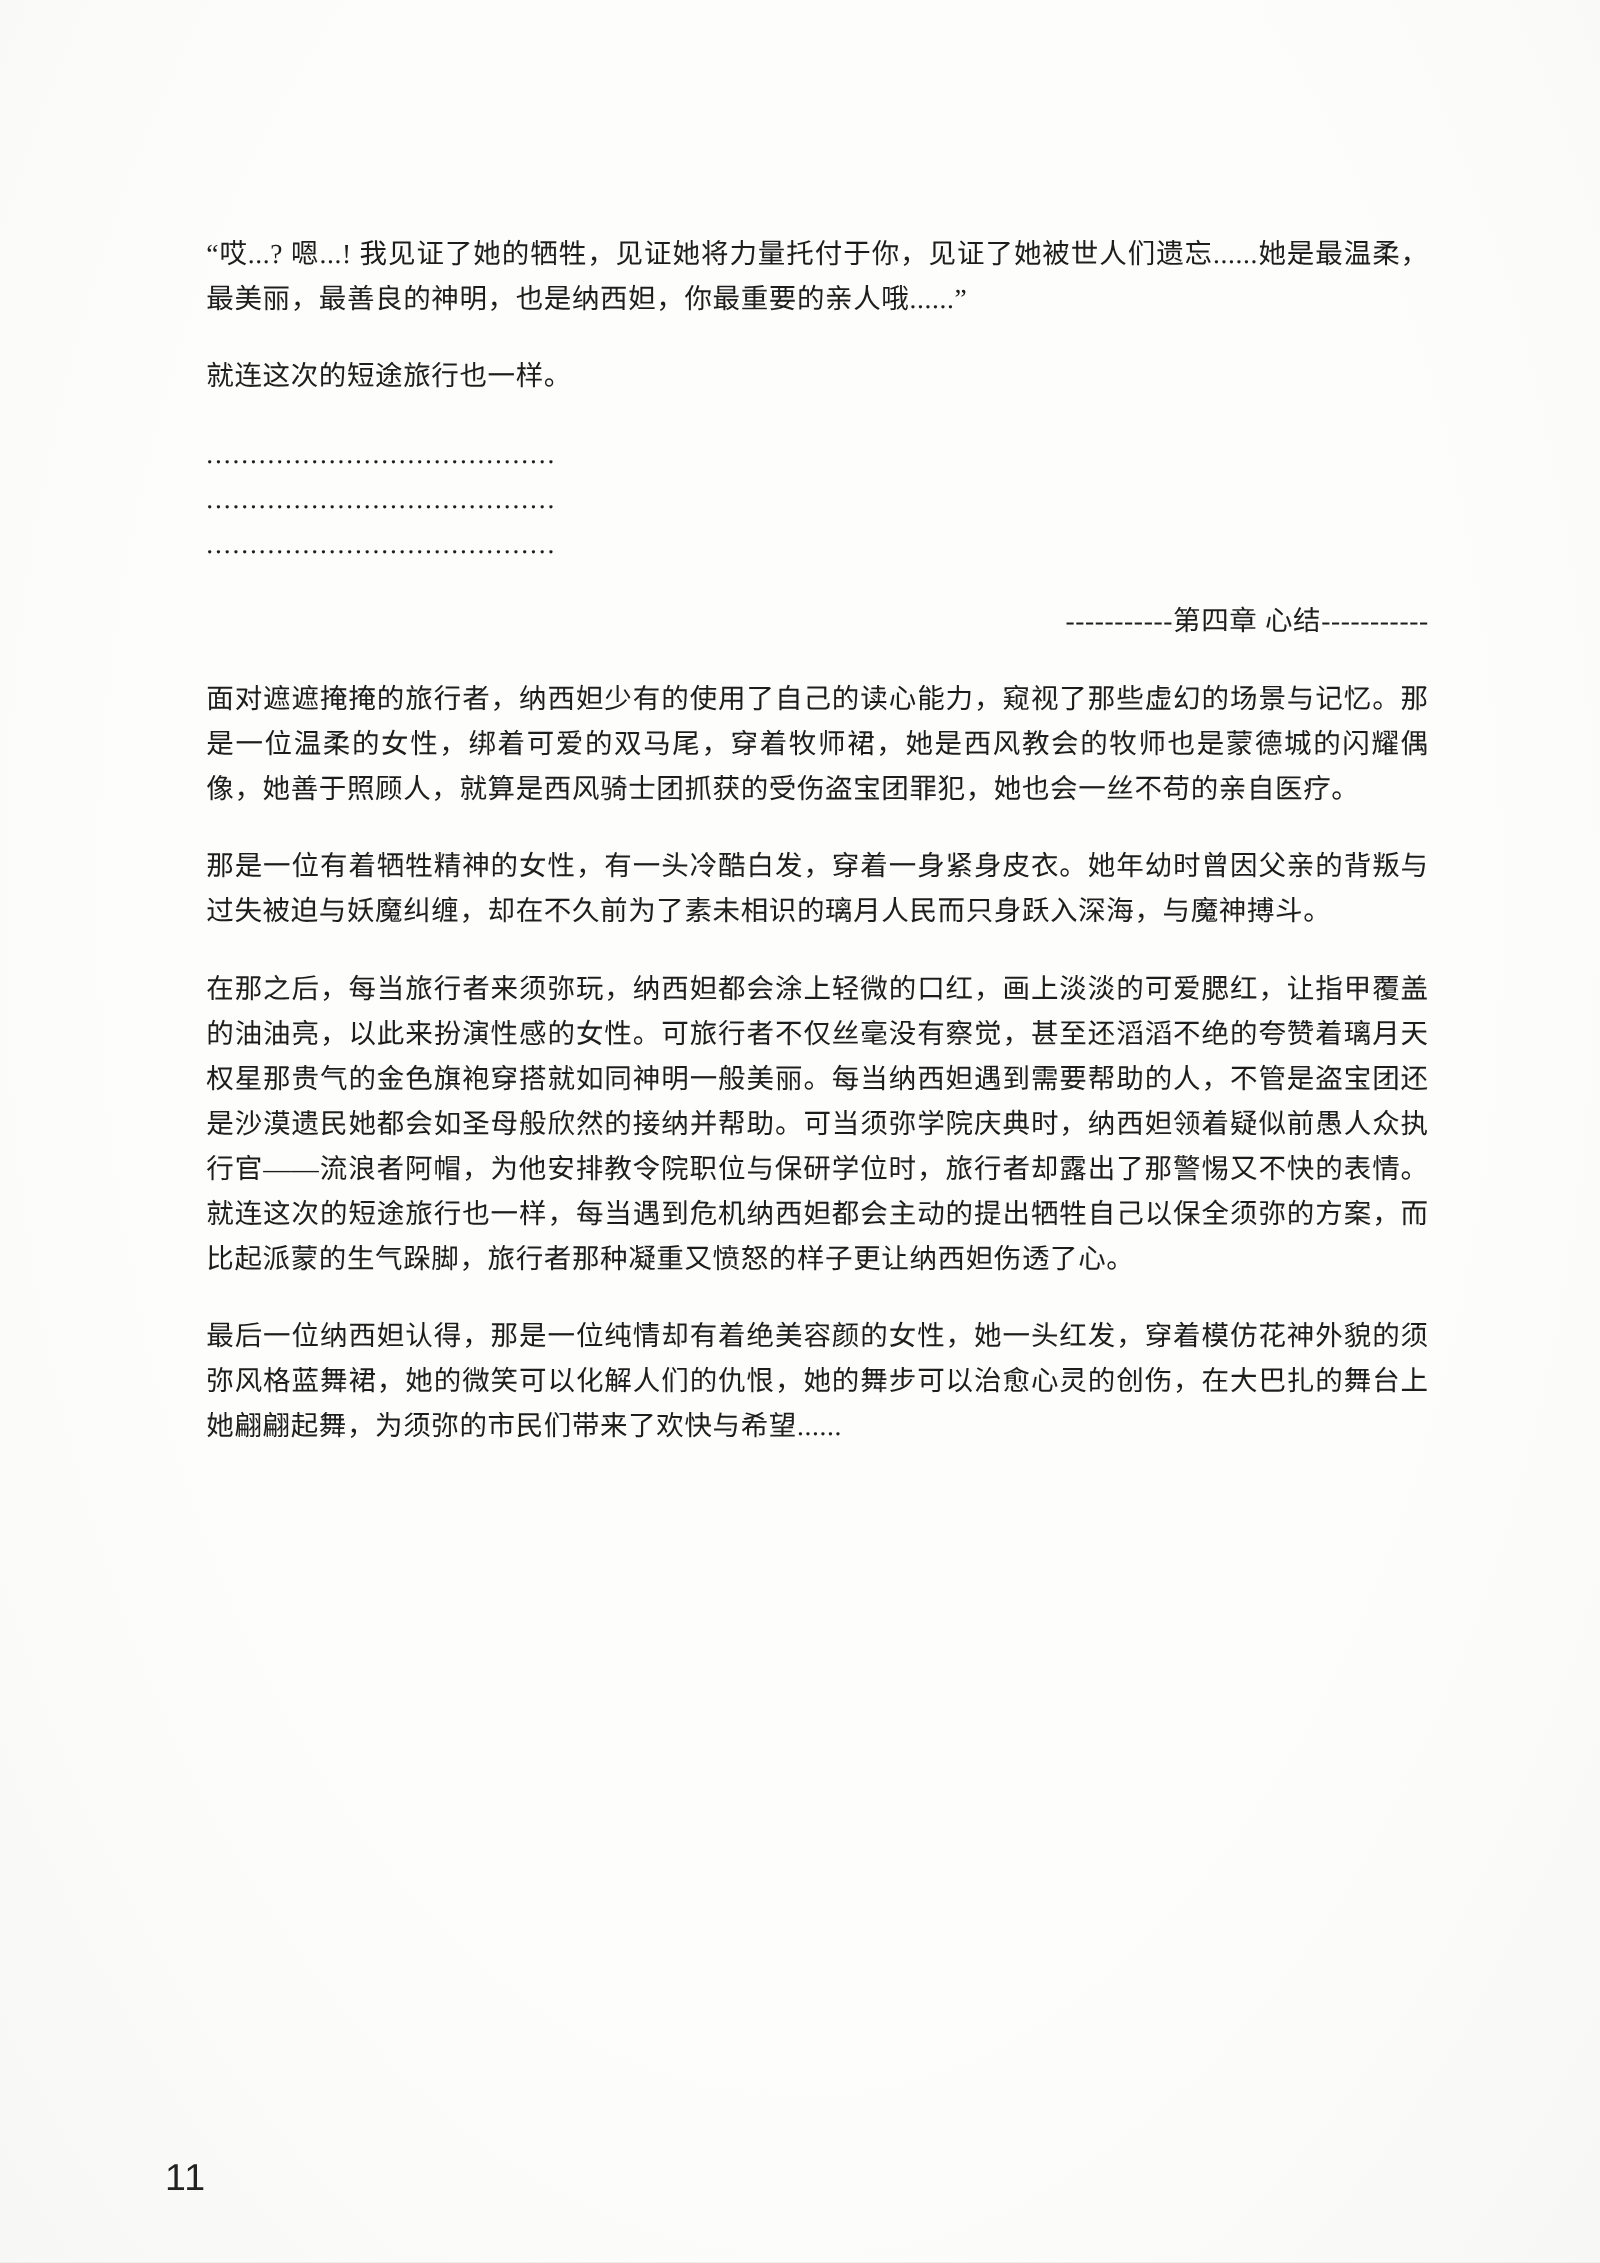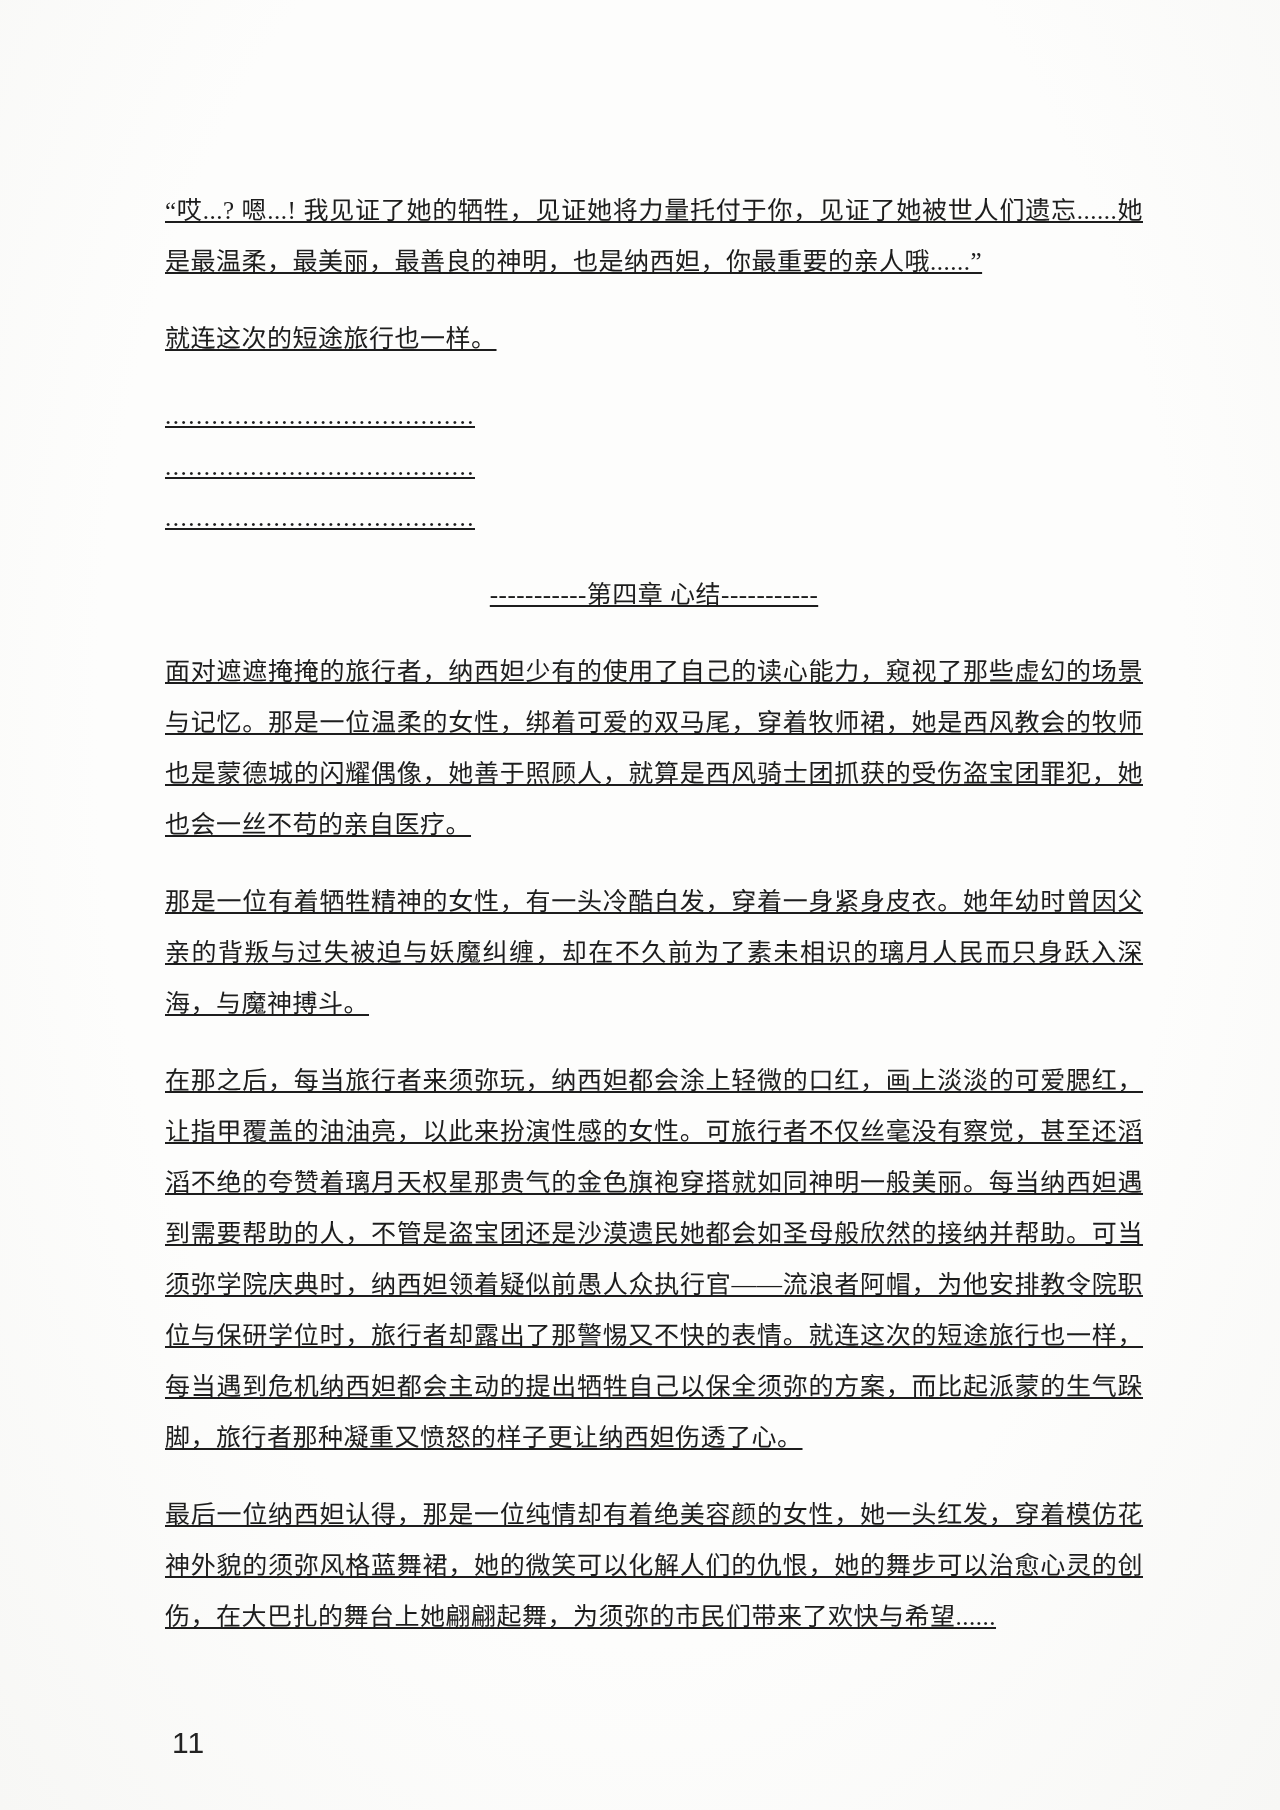--- a/index.html
+++ b/index.html
@@ -18,52 +18,50 @@
     overflow: hidden;
   }
   .content {
     position: absolute;
     top: 185px;
     left: 165px;
     width: 978px;
   }
   .content p {
     margin: 0 0 26px 0;
-    font-size: 25px;
-    line-height: 51px;
+    font-size: 22px;
+    line-height: 36px;
     text-align: justify;
     letter-spacing: 0.5px;
     word-break: break-all;
-    text-decoration: underline;
   }
   .content p.ellipsis-line {
     margin-bottom: 0;
     letter-spacing: 1.5px;
     text-align: left;
   }
   .content p.ellipsis-line.last {
     margin-bottom: 26px;
   }
   .content p.chapter-heading {
-    text-align: center;
+    text-align: right;
     letter-spacing: 0.5px;
   }
   .content p.dialogue-par,
   .content p.narration-par {
     text-align: justify;
   }
   .page-number {
     position: absolute;
     left: 132px;
     top: 1726px;
     font-family: "Liberation Sans", "DejaVu Sans", sans-serif;
     font-size: 30px;
     color: #222222;
     letter-spacing: 1px;
-    margin-left: 40px;
   }
 </style>
 </head>
 <body>
 
 <div class="page">
   <div class="content">
     <p class="dialogue-par">“哎...? 嗯...! 我见证了她的牺牲，见证她将力量托付于你，见证了她被世人们遗忘......她是最温柔，最美丽，最善良的神明，也是纳西妲，你最重要的亲人哦......”</p>
     <p class="narration-par">就连这次的短途旅行也一样。</p>
     <p class="ellipsis-line">........................................</p>

